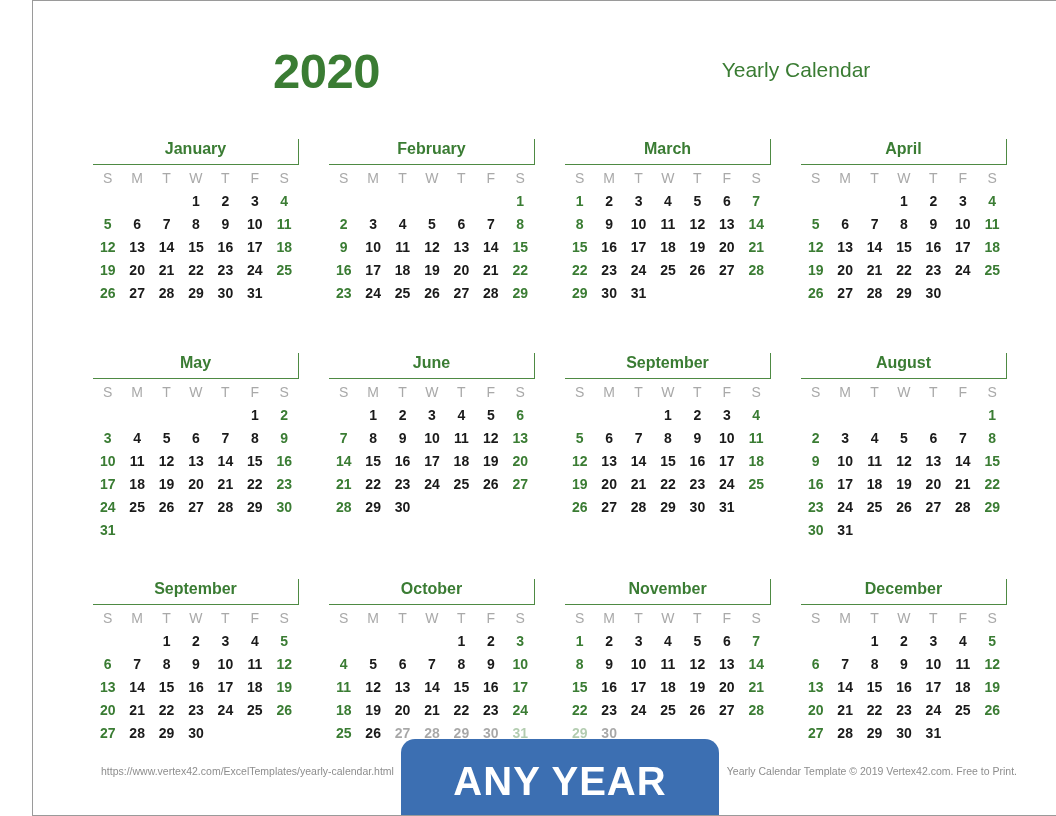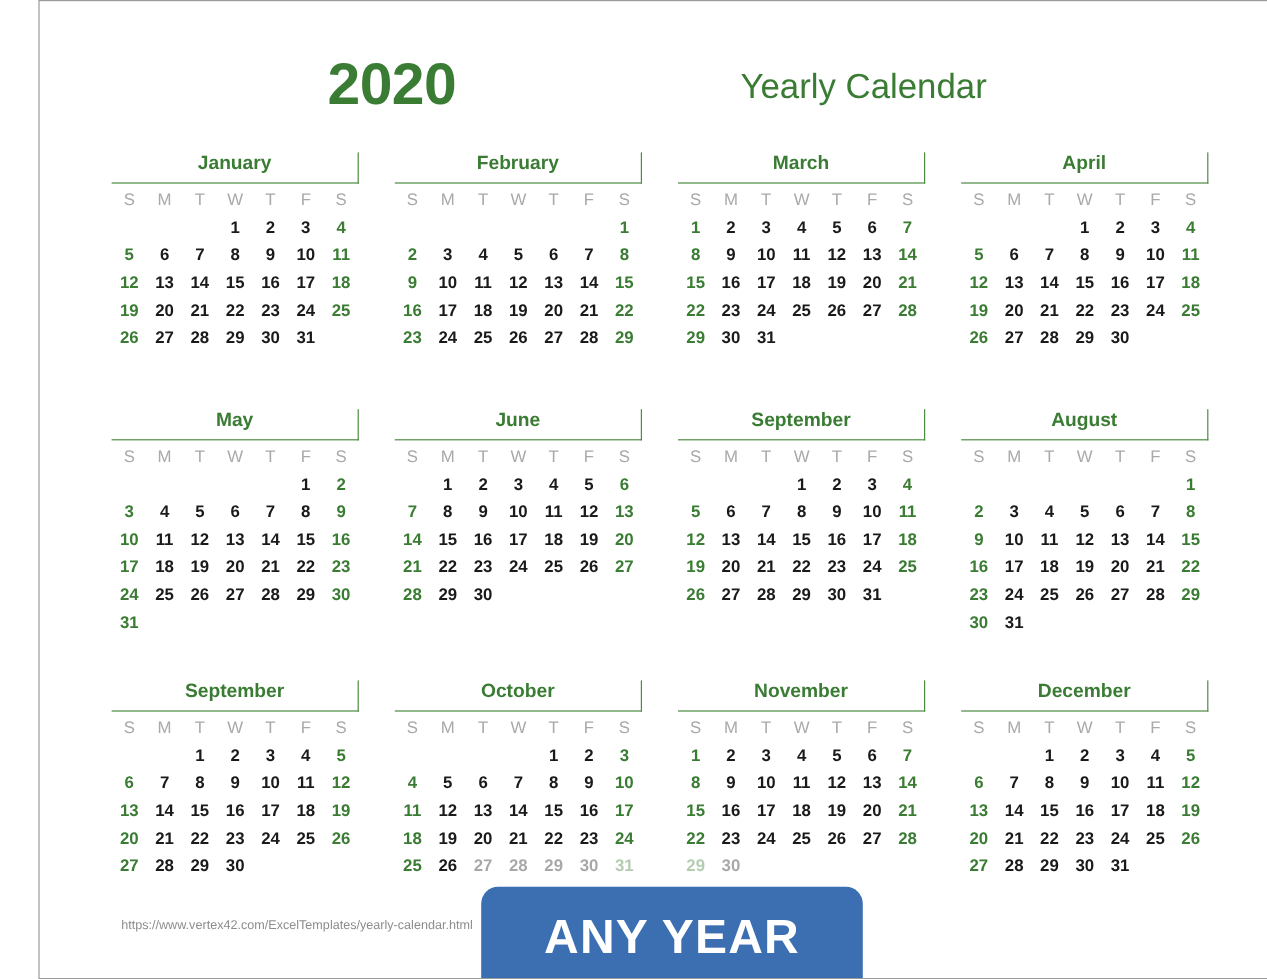--- a/index.html
+++ b/index.html
@@ -35,35 +35,35 @@
     left: 240px;
     top: 46px;
     font-size: 49px;
     font-weight: bold;
     color: #3a7c33;
     letter-spacing: -0.5px;
     line-height: 1;
   }
   #doc-title {
     position: absolute;
-    left: 584px;
+    left: 560px;
     top: 58px;
     width: 406px;
-    text-align: left;
-    font-size: 29px;
+    text-align: center;
+    font-size: 21px;
     font-weight: normal;
     color: #3a7c33;
     line-height: 1;
   }
 
   
   #months-grid {
     position: absolute;
     left: 60px;
-    top: 126px;
+    top: 138px;
     width: 944px;
     display: grid;
     grid-template-columns: repeat(4, 206px);
     column-gap: 30px;
     grid-template-rows: 214px 226px auto;
   }
 
   .month {
     width: 206px;
   }
@@ -937,18 +937,19 @@
               <td>31</td>
               <td class="empty"></td>
               <td class="empty"></td>
             </tr>
           </tbody>
         </table>
       </div>
     </div>
 
   <div id="footer-left">https://www.vertex42.com/ExcelTemplates/yearly-calendar.html</div>
+  <div id="footer-right">Yearly Calendar Template © 2019 Vertex42.com. Free to Print.</div>
 
   <div id="any-year-badge">
     <span>ANY YEAR</span>
   </div>
 
 </div>
 
 </body></html>

